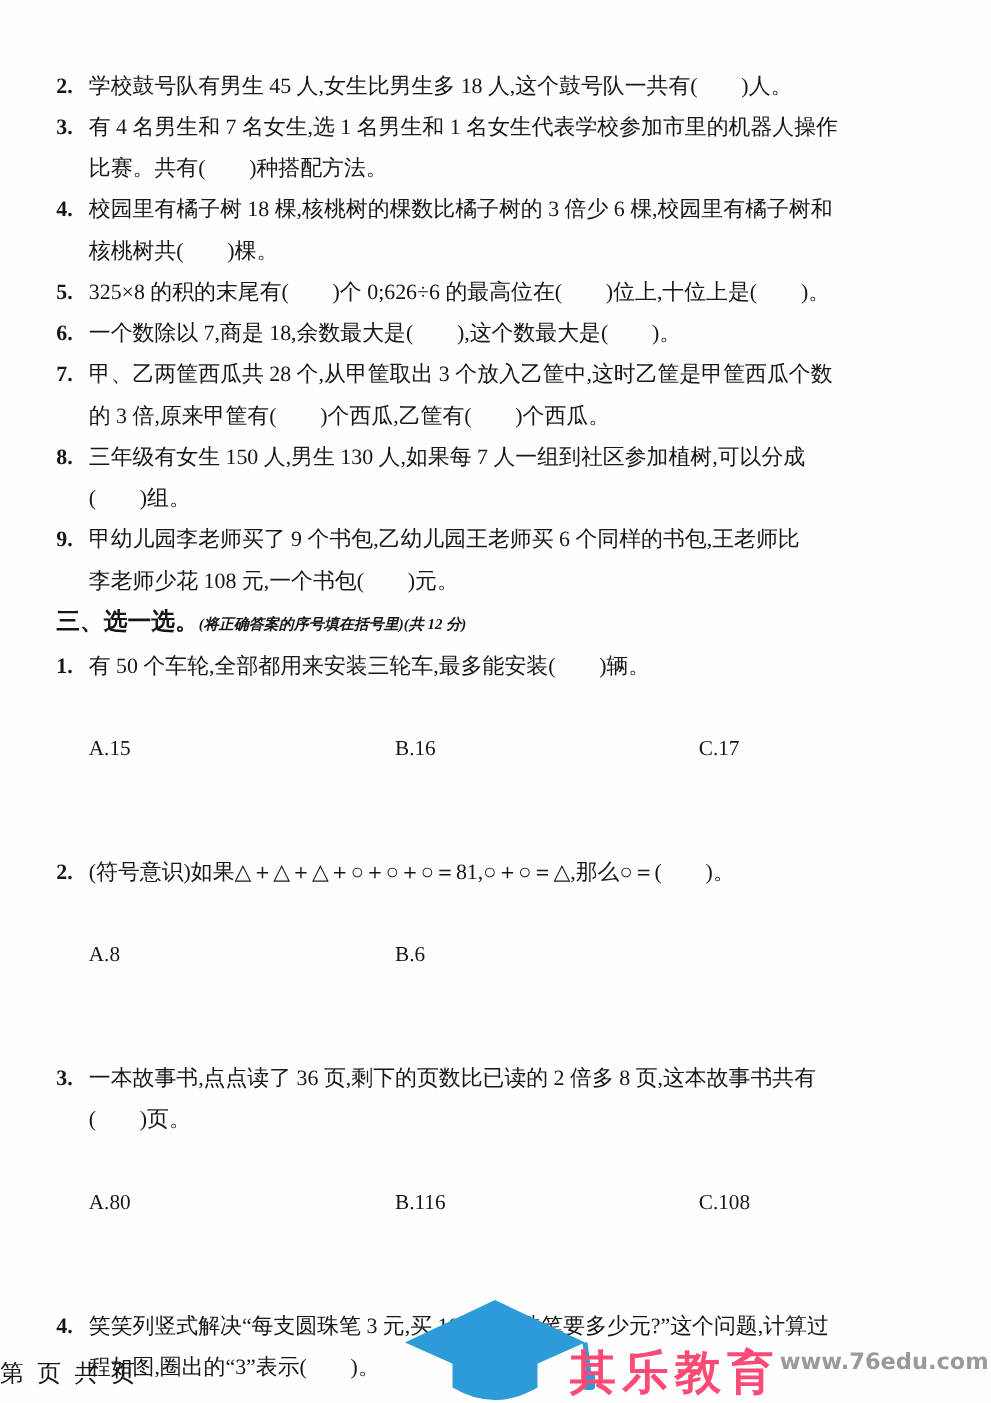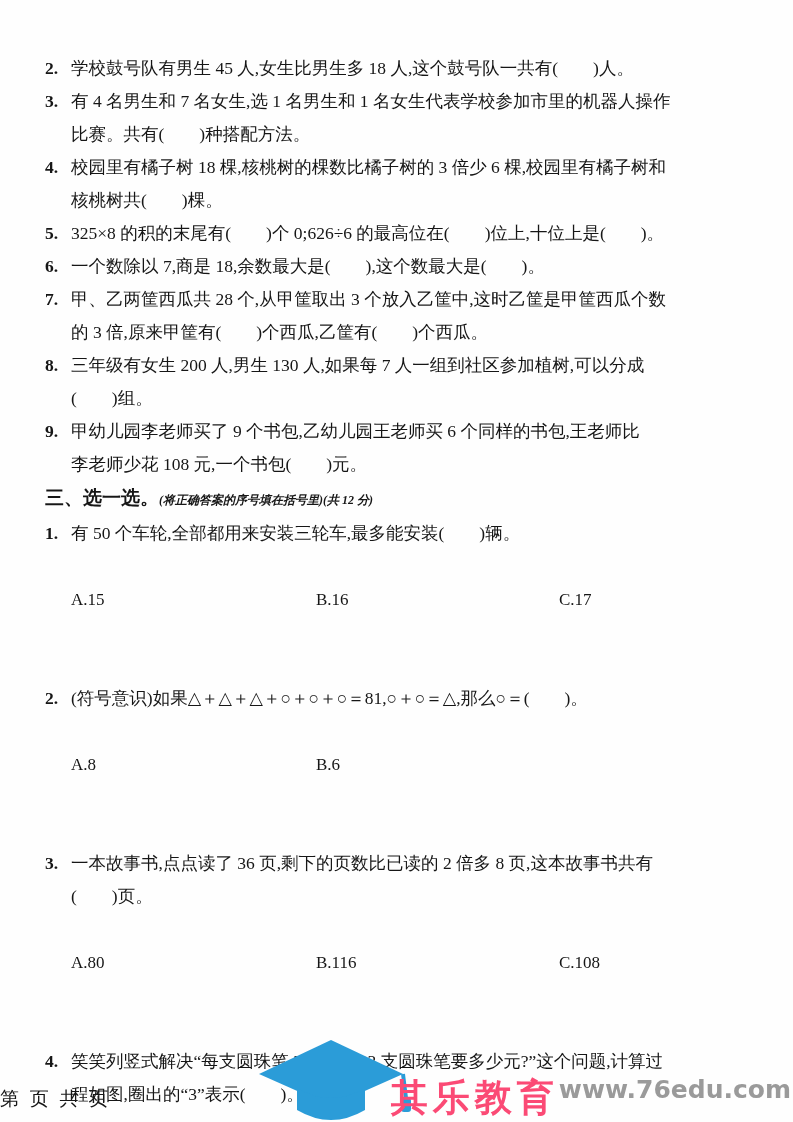--- a/index.html
+++ b/index.html
@@ -39,21 +39,21 @@
     position: absolute; right: 2px; bottom: 0;
     display: flex; align-items: flex-end;
   }
   .logo-text { display: flex; flex-direction: row; padding-bottom: 4px; }
   .logo-brand {
     font-family: "Liberation Sans", "DejaVu Sans", sans-serif;
     font-weight: bold; font-size: 37px; letter-spacing: 5px; line-height: 40px;
   }
   .logo-site {
     font-family: "DejaVu Sans", "Liberation Sans", sans-serif;
-    font-weight: bold; font-size: 25px; line-height: 24px;
+    font-weight: bold; font-size: 18px; line-height: 24px;
   }
   .cap-svg { margin-right: -24px; margin-bottom: -6px; }
 </style>
 </head>
 <body>
 
 <div class="page">
 
   <div>
     <div class="q">
@@ -78,21 +78,21 @@
       <div class="qno">6.</div>
       <div class="qtext">一个数除以 7,商是 18,余数最大是(　　),这个数最大是(　　)。</div>
     </div>
     <div class="q">
       <div class="qno">7.</div>
       <div class="qtext">甲、乙两筐西瓜共 28 个,从甲筐取出 3 个放入乙筐中,这时乙筐是甲筐西瓜个数
 的 3 倍,原来甲筐有(　　)个西瓜,乙筐有(　　)个西瓜。</div>
     </div>
     <div class="q">
       <div class="qno">8.</div>
-      <div class="qtext">三年级有女生 200 人,男生 130 人,如果每 7 人一组到社区参加植树,可以分成
+      <div class="qtext">三年级有女生 150 人,男生 130 人,如果每 7 人一组到社区参加植树,可以分成
 (　　)组。</div>
     </div>
     <div class="q">
       <div class="qno">9.</div>
       <div class="qtext">甲幼儿园李老师买了 9 个书包,乙幼儿园王老师买 6 个同样的书包,王老师比
 李老师少花 108 元,一个书包(　　)元。</div>
     </div>
   </div>
 
   <div class="sec-title"><span>三、选一选。</span><span class="sec-sub">(将正确答案的序号填在括号里)(共 12 分)</span></div>

